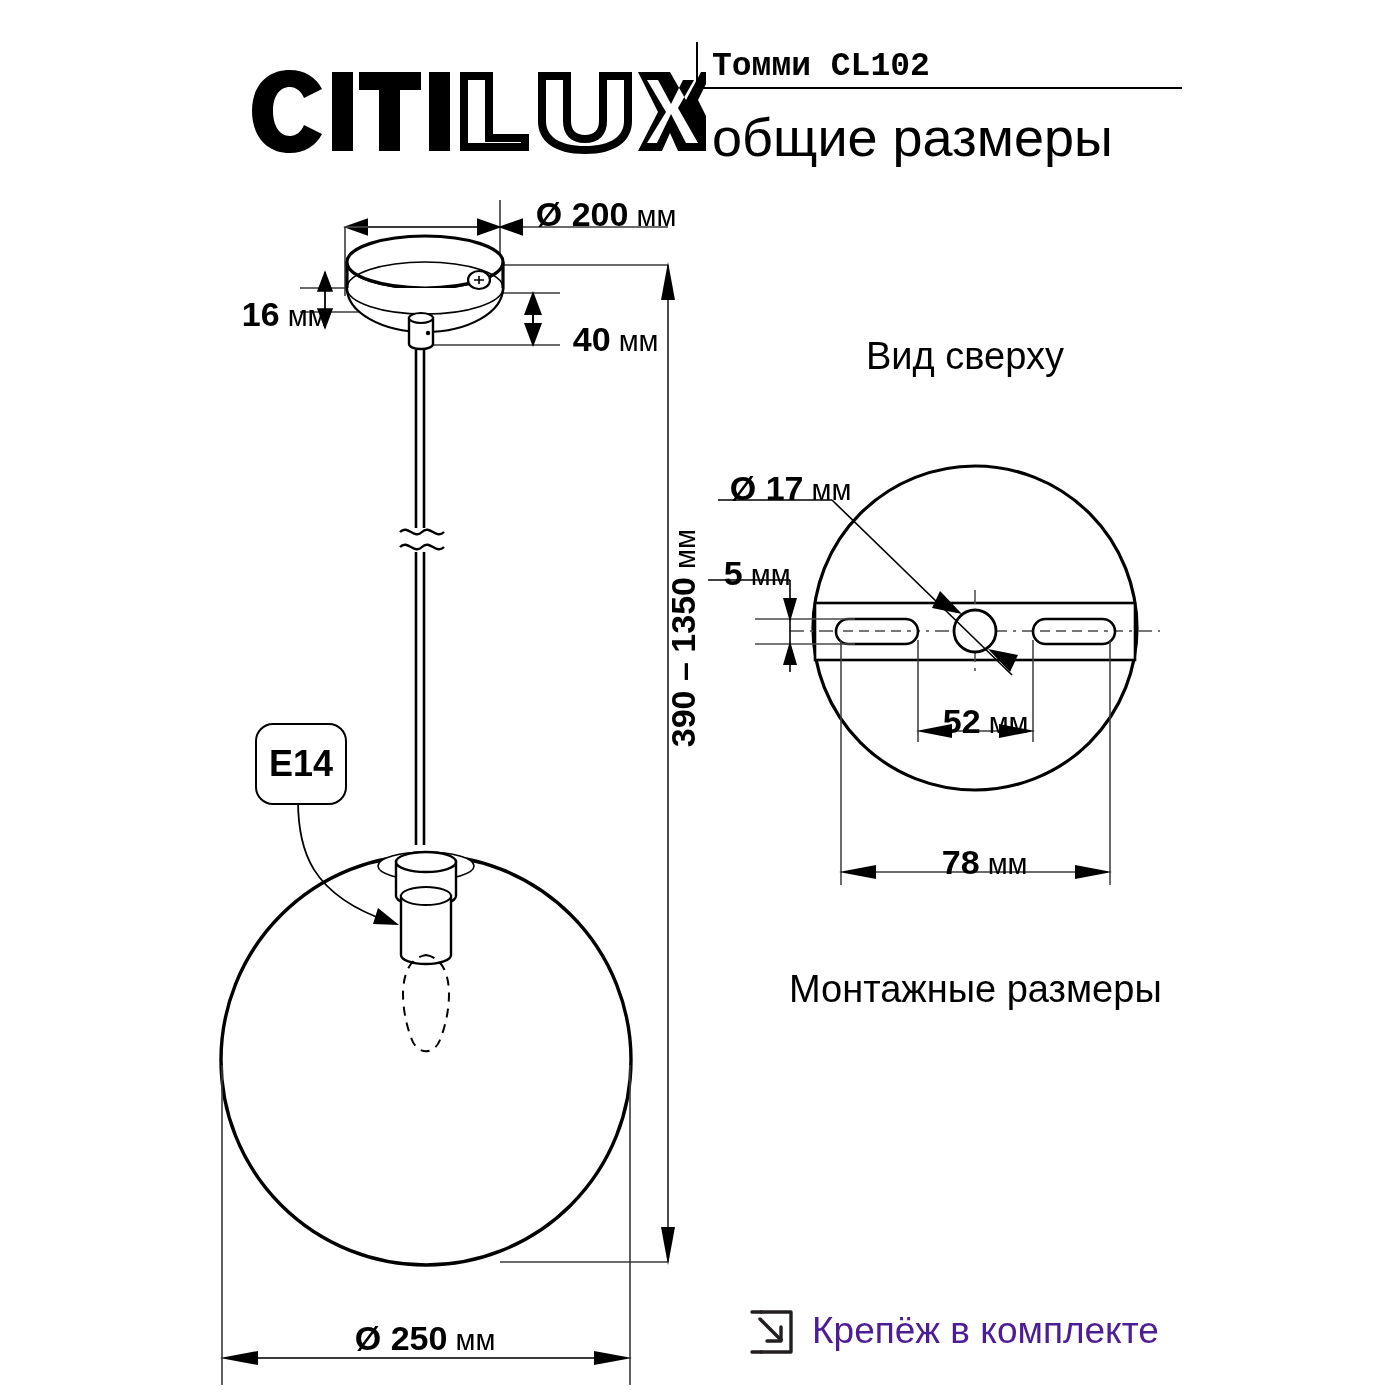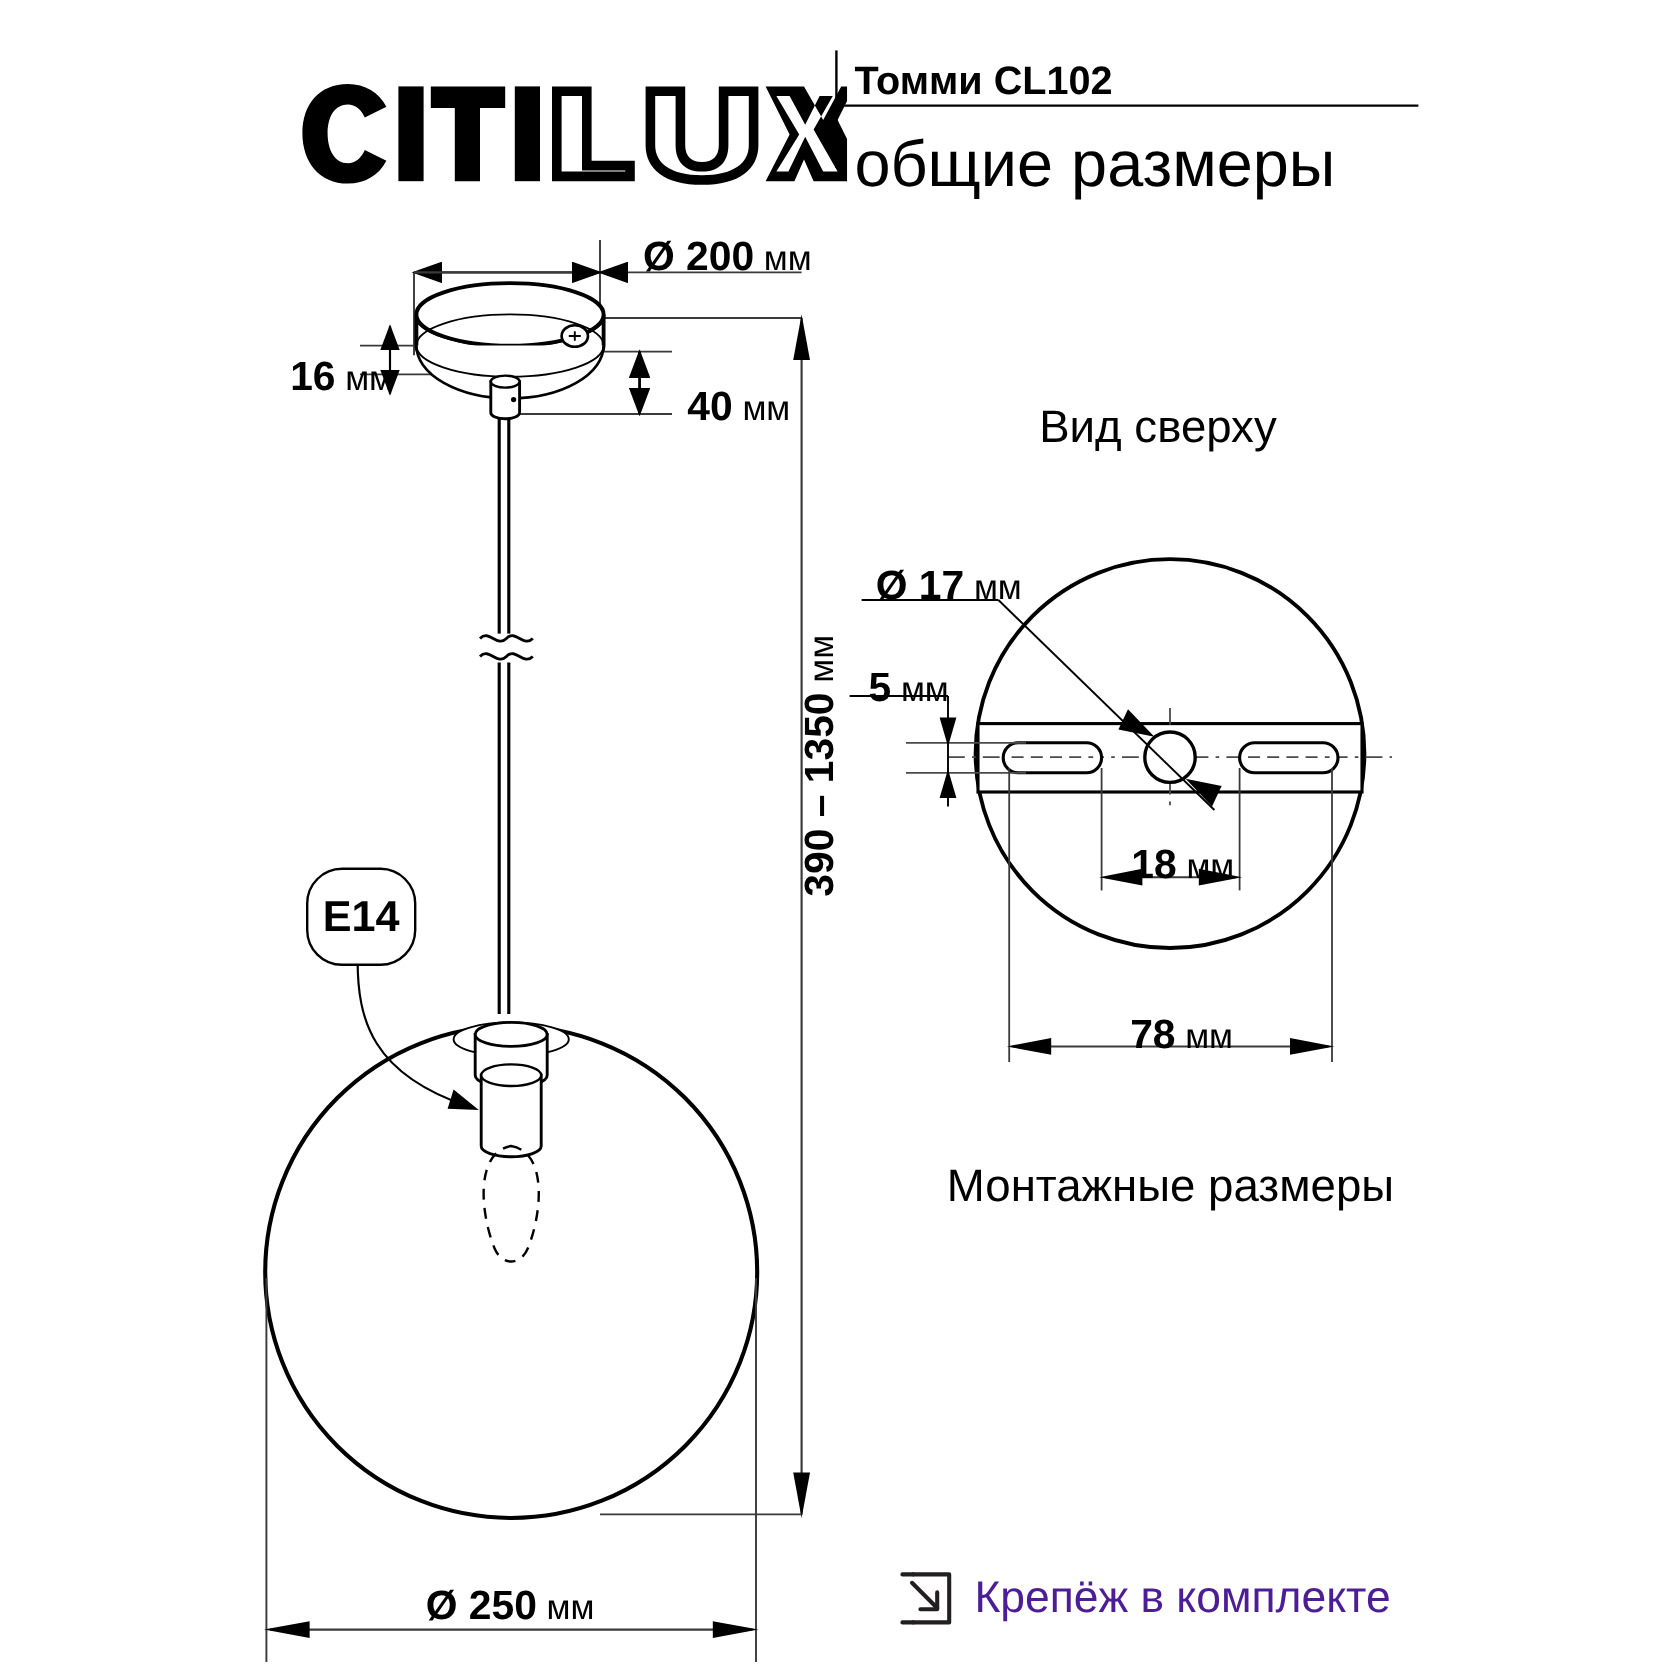--- a/index.html
+++ b/index.html
@@ -100,21 +100,21 @@
                  M401 16 L420 48 L401 79 L411 79 L425 50 L440 79 L452 79 L432 44 L448 16 L437 16 L425 40 L412 16 Z" fill-rule="evenodd"></path>
       </g>
     </svg>
   </div>
 
   <svg class="layer">
     <line x1="697" y1="42" x2="697" y2="140" stroke="#000" stroke-width="2"></line>
     <line x1="697" y1="88" x2="1182" y2="88" stroke="#000" stroke-width="2"></line>
   </svg>
 
-  <div class="txt brand-sub" style="left:712px; top:50px;">Томми CL102</div>
+  <div class="txt brand-sub" style="left:712px; top:50px;font-family:Liberation Mono, monospace;">Томми CL102</div>
   <div class="txt brand-big" style="left:712px; top:78px;margin-top:32px;">общие размеры</div>
 
   <svg class="layer">
     <defs>
       <marker id="arrIn" markerWidth="14" markerHeight="10" refX="13" refY="5" orient="auto">
         <path d="M0,0 L14,5 L0,10 Z" fill="#000"></path>
       </marker>
       <marker id="arrInS" markerWidth="12" markerHeight="9" refX="11" refY="4.5" orient="auto">
         <path d="M0,0 L12,4.5 L0,9 Z" fill="#000"></path>
       </marker>
@@ -226,21 +226,21 @@
 
   <div class="txt rot90" style="left:650px; top:765px;">
     <span class="dim-bold">390 – 1350</span><span class="dim-unit"> мм</span>
   </div>
 
   <div class="txt" style="left:337px; top:1305px;">
     <span class="dia-sym">Ø </span><span class="dim-bold">250</span><span class="dim-unit"> мм</span>
   </div>
 
   <div style="position:absolute; left:255px; top:723px; width:88px; height:78px;
-              border:2.5px solid #000; border-radius:30px; background:#fff;
+              border:2.5px solid #000; border-radius:18px; background:#fff;
               display:flex; align-items:center; justify-content:center;">
     <span class="e14-txt">E14</span>
   </div>
 
   <div class="txt heading-light" style="left:866px; top:337px;">Вид сверху</div>
 
   <svg class="layer">
 
     <circle cx="975" cy="628" r="162" fill="#ffffff" stroke="#000" stroke-width="3.2"></circle>
 
@@ -298,21 +298,21 @@
 
   <div class="txt" style="left:712px; top:455px;">
     <span class="dia-sym">Ø </span><span class="dim-bold">17</span><span class="dim-unit"> мм</span>
   </div>
 
   <div class="txt" style="left:706px; top:540px;">
     <span class="dim-bold">5</span><span class="dim-unit"> мм</span>
   </div>
 
   <div class="txt" style="left:925px; top:688px;">
-    <span class="dim-bold">18</span><span class="dim-unit"> мм</span>
+    <span class="dim-bold">52</span><span class="dim-unit"> мм</span>
   </div>
 
   <div class="txt" style="left:924px; top:829px;">
     <span class="dim-bold">78</span><span class="dim-unit"> мм</span>
   </div>
 
   <div class="txt heading-light" style="left:789px; top:970px;">Монтажные размеры</div>
 
   <div style="position:absolute; left:748px; top:1308px; width:48px; height:48px;">
     <svg width="48" height="48" viewBox="0 0 48 48">

